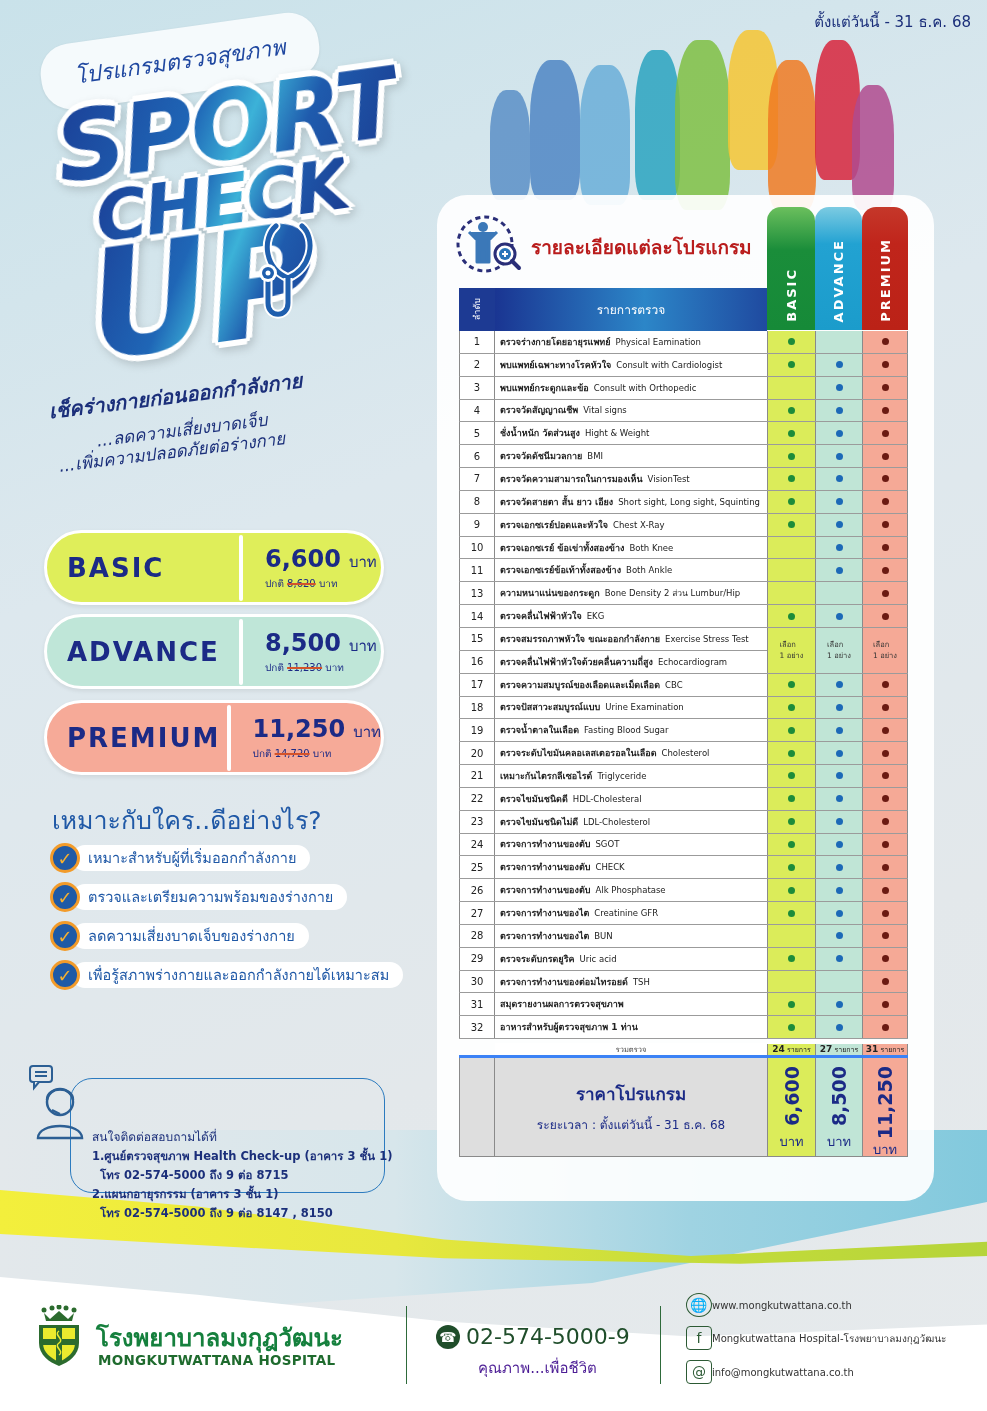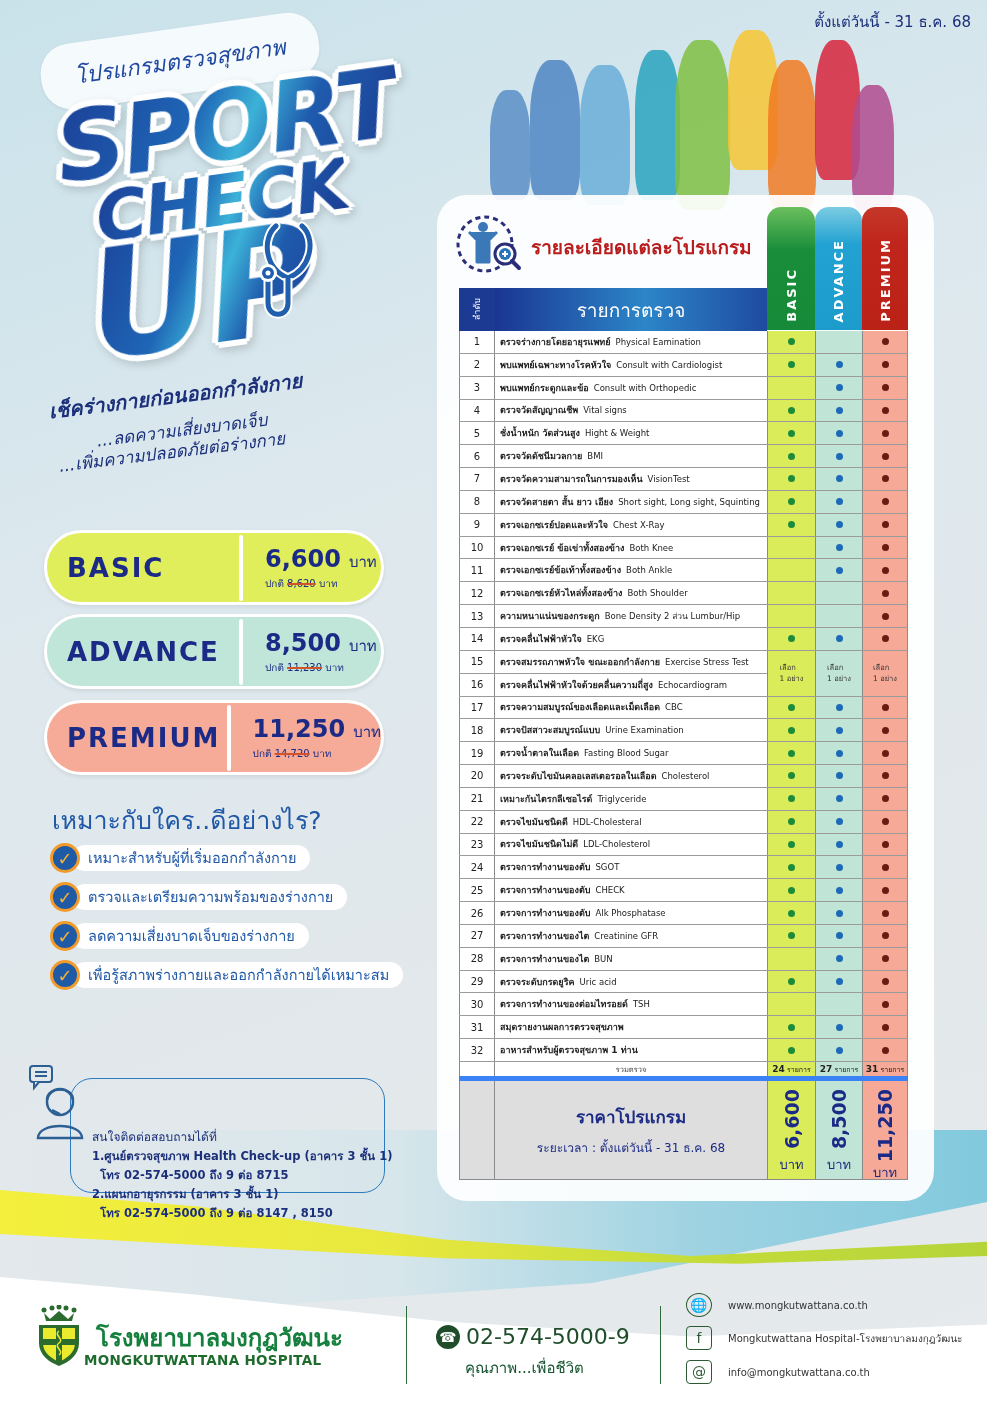--- a/index.html
+++ b/index.html
@@ -126,21 +126,21 @@
   
   .thead-no {
     position: absolute; left: 459px; top: 288px; width: 36px; height: 43px;
     background: #1d3a93; display: flex; align-items: center; justify-content: center;
   }
   .thead-no span { writing-mode: vertical-rl; transform: rotate(180deg); font-size: 9px; color: #fff; }
   .thead-item {
     position: absolute; left: 495px; top: 288px; width: 272px; height: 43px;
     background: linear-gradient(90deg, #1a3592 0%, #2c86c8 55%, #1f4aa0 100%);
     display: flex; align-items: center; justify-content: center;
-    font-size: 19px; color: #fff;
+    font-size: 12px; color: #fff;
   }
 
   
   .tbl { position: absolute; left: 459px; top: 331px; width: 449px; }
   .row { display: flex; height: 22.85px; border-bottom: 1px solid #9b9b9b; }
   .cell-no { width: 36px; border-left: 1px solid #8a8a8a; border-right: 1px solid #8a8a8a; background: #fff;
              font-size: 10px; color: #222; display: flex; align-items: center; justify-content: center; }
   .cell-item { width: 272px; background: #fff; font-size: 8.5px; color: #222; display: flex; align-items: center; padding-left: 5px; white-space: nowrap; overflow: hidden; }
   .cell-item b { font-weight: bold; margin-right: 5px; font-size: 9px; }
   .cell-m { display: flex; align-items: center; justify-content: center; border-left: 1px solid #8a8a8a; }
@@ -151,47 +151,47 @@
   .dot-b { background: #1d8c3a; }
   .dot-a { background: #1c69b7; }
   .dot-p { background: #6b1a12; }
   .choose { font-size: 7.5px; color: #333; text-align: left; line-height: 11px; }
 
   .row-choose-wrap { display: flex; height: 45.7px; border-bottom: 1px solid #9b9b9b; }
   .row-choose-left { width: 308px; }
   .row-choose-left .row { width: 356px; }
   .row-choose-left .row:last-child { border-bottom: none; }
 
-  .row-sum { display: flex; height: 19px; border-bottom: 5px solid #3b82f6; }
+  .row-sum { display: flex; height: 19px; border-bottom: 3px solid #3b82f6; align-items: flex-end; }
   .row-sum .cell-item { justify-content: center; padding-left: 0; font-size: 7.5px; color: #444; }
   .sum-val { font-size: 7px; color: #222; }
   .sum-val b { font-size: 9px; }
 
   .row-price { display: flex; height: 99px; border-bottom: 1px solid #8a8a8a; }
   .row-price .cell-no { background: #dedede; }
   .row-price .cell-item { background: #dedede; flex-direction: column; justify-content: center; align-items: center; padding-left: 0; }
   .price-title { font-size: 17px; font-weight: bold; color: #1b2a86; }
   .price-period { font-size: 12px; color: #1b2a86; margin-top: 8px; }
   .price-col { flex-direction: column; justify-content: space-between; padding: 8px 0 4px; }
   .price-num { writing-mode: vertical-rl; transform: rotate(180deg); font-size: 19px; font-weight: 900; color: #1b2a86; }
   .price-unit { font-size: 13px; color: #1b2a86; }
 
   
   .logo-shield { position: absolute; left: 36px; top: 1305px; width: 46px; height: 62px; }
   .logo-th { position: absolute; left: 96px; top: 1318px; font-size: 24px; font-weight: bold; color: #15803d; }
-  .logo-en { position: absolute; left: 84px; top: 1352px; font-size: 13.5px; font-weight: bold; color: #1f6b2e; letter-spacing: .3px; }
+  .logo-en { position: absolute; left: 98px; top: 1352px; font-size: 13.5px; font-weight: bold; color: #1f6b2e; letter-spacing: .3px; }
   .vdiv { position: absolute; width: 1px; height: 78px; background: #2e6a3a; top: 1306px; }
   .phone-wrap { position: absolute; left: 436px; top: 1324px; display: flex; align-items: center; }
   .phone-icon { width: 24px; height: 24px; border-radius: 50%; background: #1f4d2a; color: #fff; font-size: 14px; display: flex; align-items: center; justify-content: center; }
   .phone-num { font-size: 22px; color: #1f4d2a; margin-left: 6px; }
-  .slogan { position: absolute; left: 465px; top: 1356px; font-size: 15px; color: #14532d; }
+  .slogan { position: absolute; left: 478px; top: 1356px; font-size: 15px; color: #4c1d95; }
   .social { position: absolute; left: 686px; display: flex; align-items: center; }
   .social .sicon { width: 26px; height: 24px; border: 1.5px solid #2c5a34; border-radius: 4px; color: #2c5a34; font-size: 14px; display: flex; align-items: center; justify-content: center; }
   .social .sicon.round { border-radius: 50%; }
-  .social .stext { font-size: 10px; color: #333; margin-left: 16px; }
+  .social .stext { font-size: 10px; color: #333; margin-left: 0; }
 </style>
 </head>
 <body>
 
 <div class="wave-teal"></div>
 <div class="wave-yellow"></div>
 <div class="footer-bg"></div>
 
 <div class="athletes">
   <div class="athlete" style="left:40px;top:70px;width:40px;height:110px;background:#5b8fc7;"></div>
@@ -481,32 +481,20 @@
       </div>
       <div class="cell-m cm-b"></div>
       <div class="cell-m cm-a">
         <div class="dot dot-a"></div>
       </div>
       <div class="cell-m cm-p">
         <div class="dot dot-p"></div>
       </div>
     </div>
     <div class="row">
-      <div class="cell-no">12</div>
-      <div class="cell-item">
-        <b>ตรวจเอกซเรย์หัวไหล่ทั้งสองข้าง</b>
-        <span>Both Shoulder</span>
-      </div>
-      <div class="cell-m cm-b"></div>
-      <div class="cell-m cm-a"></div>
-      <div class="cell-m cm-p">
-        <div class="dot dot-p"></div>
-      </div>
-    </div>
-    <div class="row">
       <div class="cell-no">13</div>
       <div class="cell-item">
         <b>ความหนาแน่นของกระดูก</b>
         <span>Bone Density 2 ส่วน Lumbur/Hip</span>
       </div>
       <div class="cell-m cm-b"></div>
       <div class="cell-m cm-a"></div>
       <div class="cell-m cm-p">
         <div class="dot dot-p"></div>
       </div>

